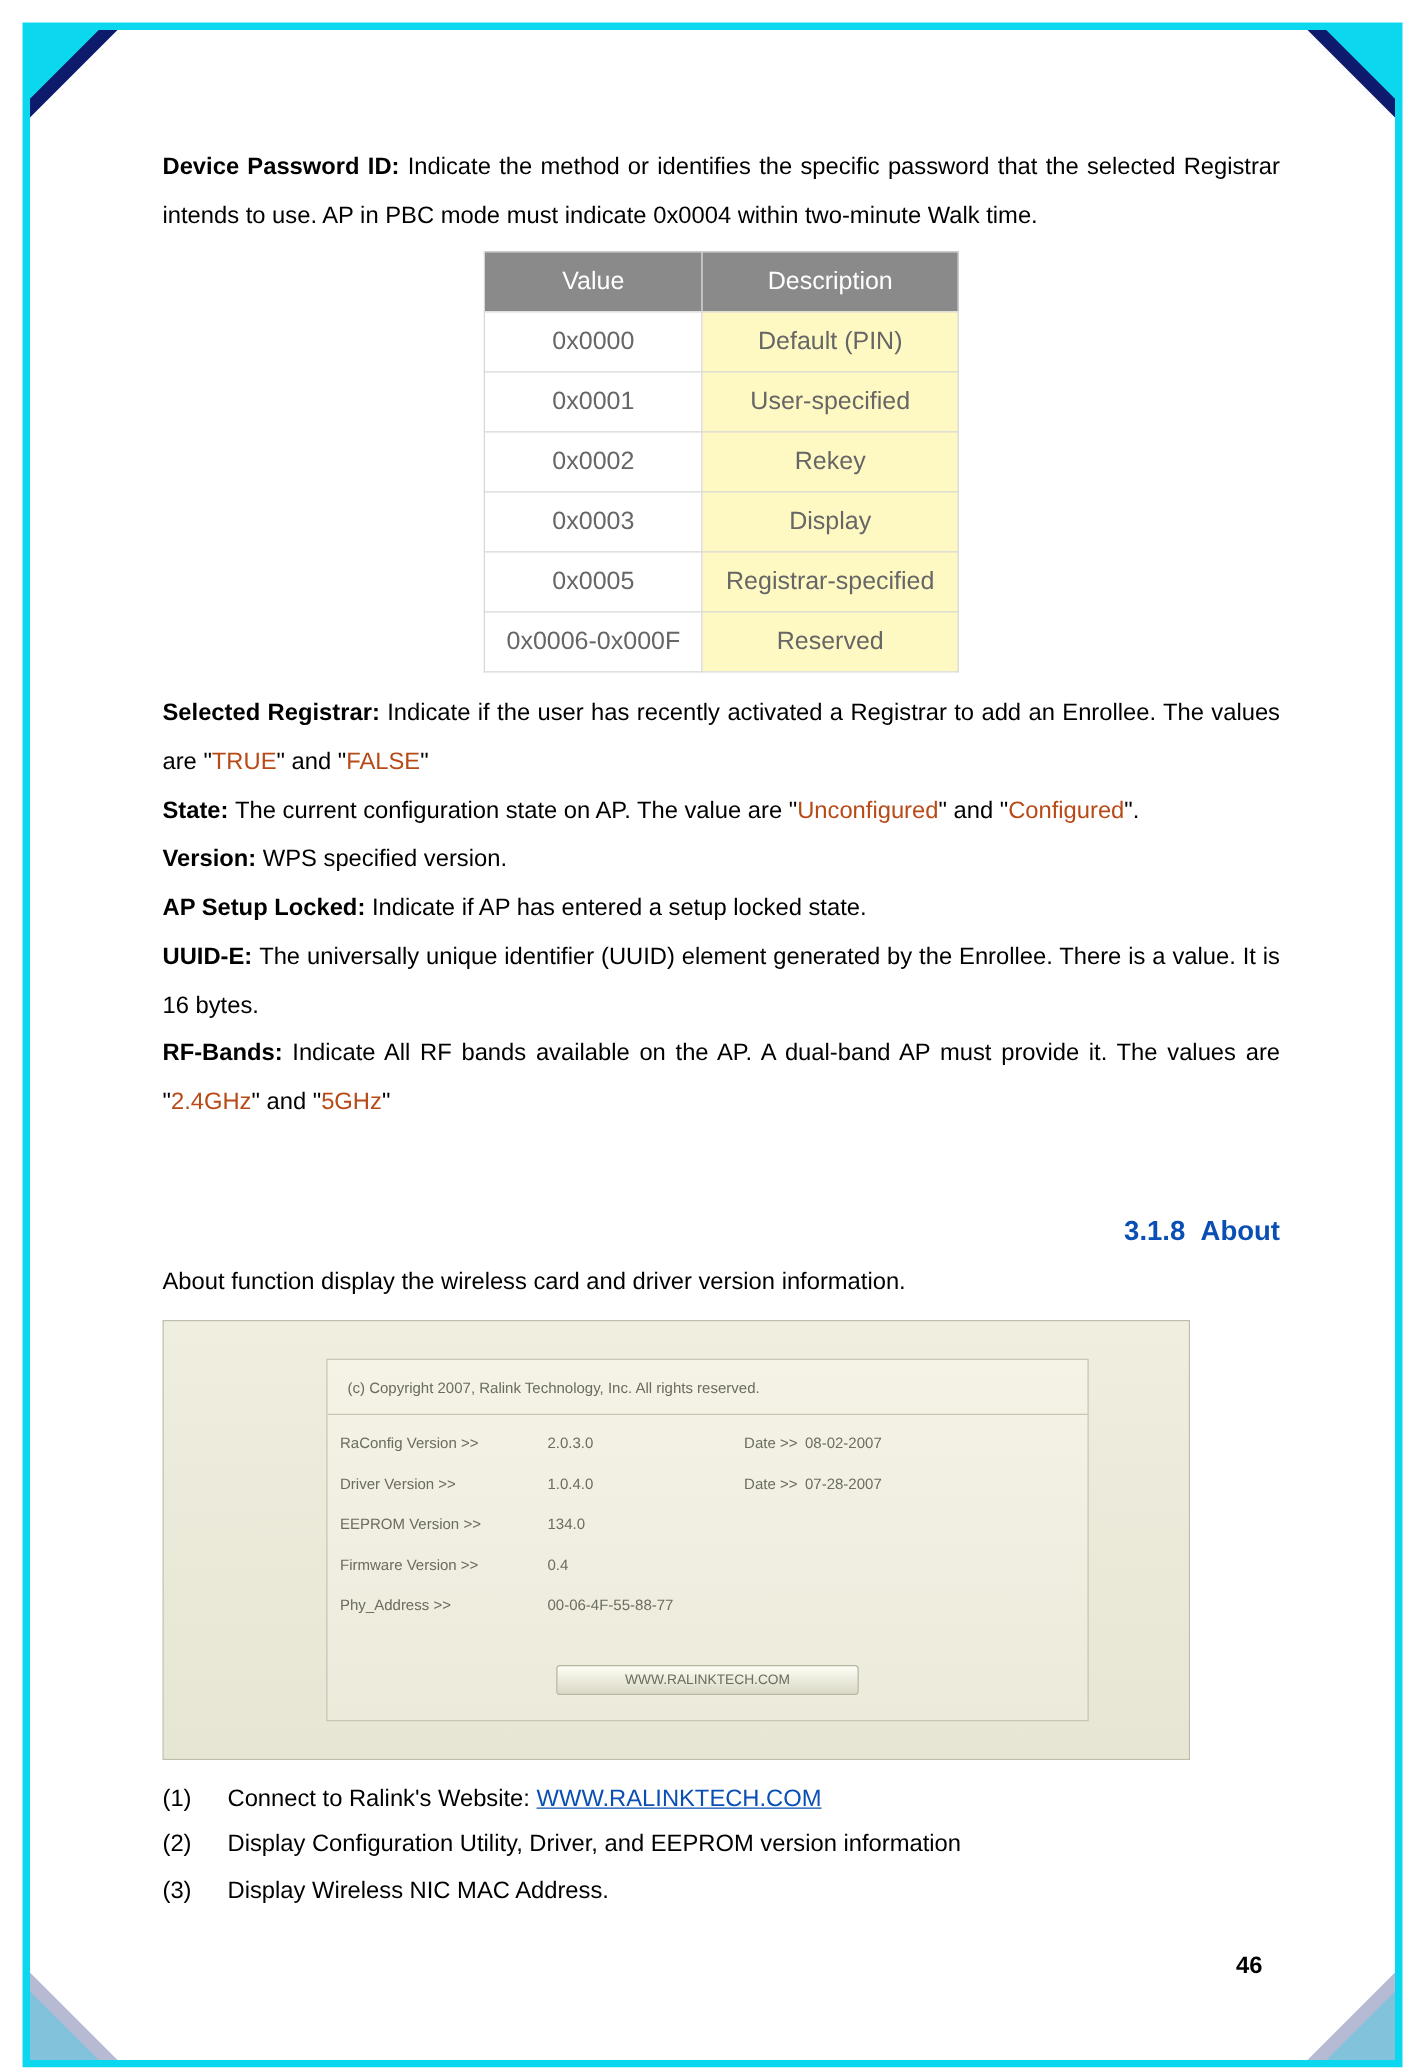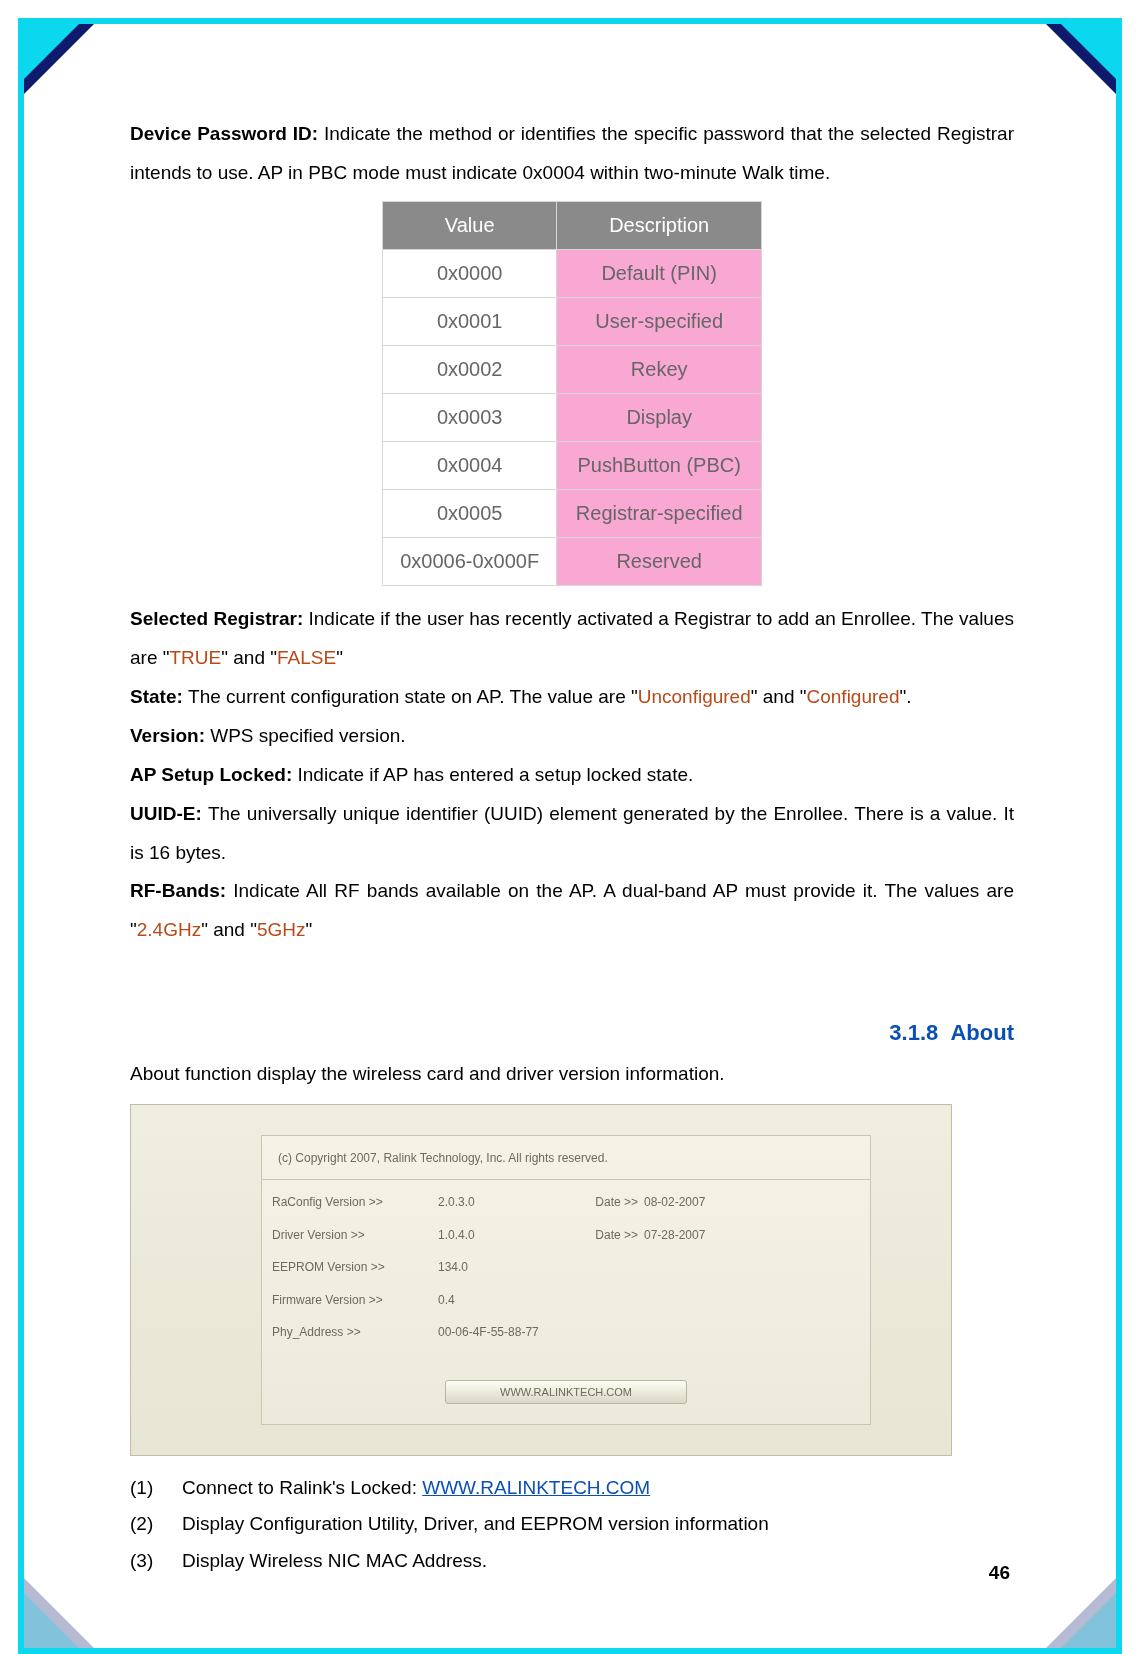--- a/index.html
+++ b/index.html
@@ -37,21 +37,21 @@
   }
   .corner-tl-c { top: 0; left: 0; border-top: 55px solid #0bd7ef; border-right: 55px solid transparent; }
   .corner-tr-c { top: 0; right: 0; border-top: 55px solid #0bd7ef; border-left: 55px solid transparent; }
   .corner-bl-c { bottom: 0; left: 0; border-bottom: 55px solid #0bd7ef; border-right: 55px solid transparent; opacity:.3;}
   .corner-br-c { bottom: 0; right: 0; border-bottom: 55px solid #0bd7ef; border-left: 55px solid transparent; opacity:.3;}
 
   .content {
     position: absolute;
     top: 115px;
     left: 130px;
-    right: 126px;
+    right: 116px;
     font-family: Arial, Helvetica, sans-serif;
     font-size: 19px;
     color: #000;
     line-height: 2.05;
   }
   .content b { font-weight: bold; }
   .red-term { color: #b84a17; }
   .just { text-align: justify; }
 
   .value-table {
@@ -67,21 +67,21 @@
     padding: 3px 10px;
     text-align: center;
     background: #fff;
     white-space: nowrap;
   }
   .value-table th {
     background: #8a8a8a;
     color: #fff;
     font-weight: normal;
   }
-  .value-table td { background: #f9a8d4; color:#666; }
+  .value-table td { background: #fef9c3; color:#666; }
   .value-table td:first-child { background:#fff; }
 
   .section-title {
     color: #0a4fb3;
     font-weight: bold;
     font-size: 22px;
     margin-top: 28px;
     margin-bottom: 0px;
     text-align: right;
   }
@@ -191,24 +191,20 @@
           </tr>
       <tr>
             <td>0x0002</td>
             <td>Rekey</td>
           </tr>
       <tr>
             <td>0x0003</td>
             <td>Display</td>
           </tr>
       <tr>
-            <td>0x0004</td>
-            <td>PushButton (PBC)</td>
-          </tr>
-      <tr>
             <td>0x0005</td>
             <td>Registrar-specified</td>
           </tr>
       <tr>
             <td>0x0006-0x000F</td>
             <td>Reserved</td>
           </tr>
     </tbody>
       </table>
 
@@ -271,21 +267,21 @@
           <span class="lbl">Phy_Address &gt;&gt;</span>
           <span class="val">00-06-4F-55-88-77</span>
         </div>
         <div class="about-btn">WWW.RALINKTECH.COM</div>
       </div>
     </div>
 
     <div class="list">
       <div class="list-item">
         <span class="num">(1)</span>
-        <span><span>Connect to Ralink's Locked: </span><span class="link">WWW.RALINKTECH.COM</span></span>
+        <span><span>Connect to Ralink's Website: </span><span class="link">WWW.RALINKTECH.COM</span></span>
       </div>
       <div class="list-item">
         <span class="num">(2)</span>
         <span>Display Configuration Utility, Driver, and EEPROM version information</span>
       </div>
       <div class="list-item">
         <span class="num">(3)</span>
         <span>Display Wireless NIC MAC Address.</span>
       </div>
     </div>

